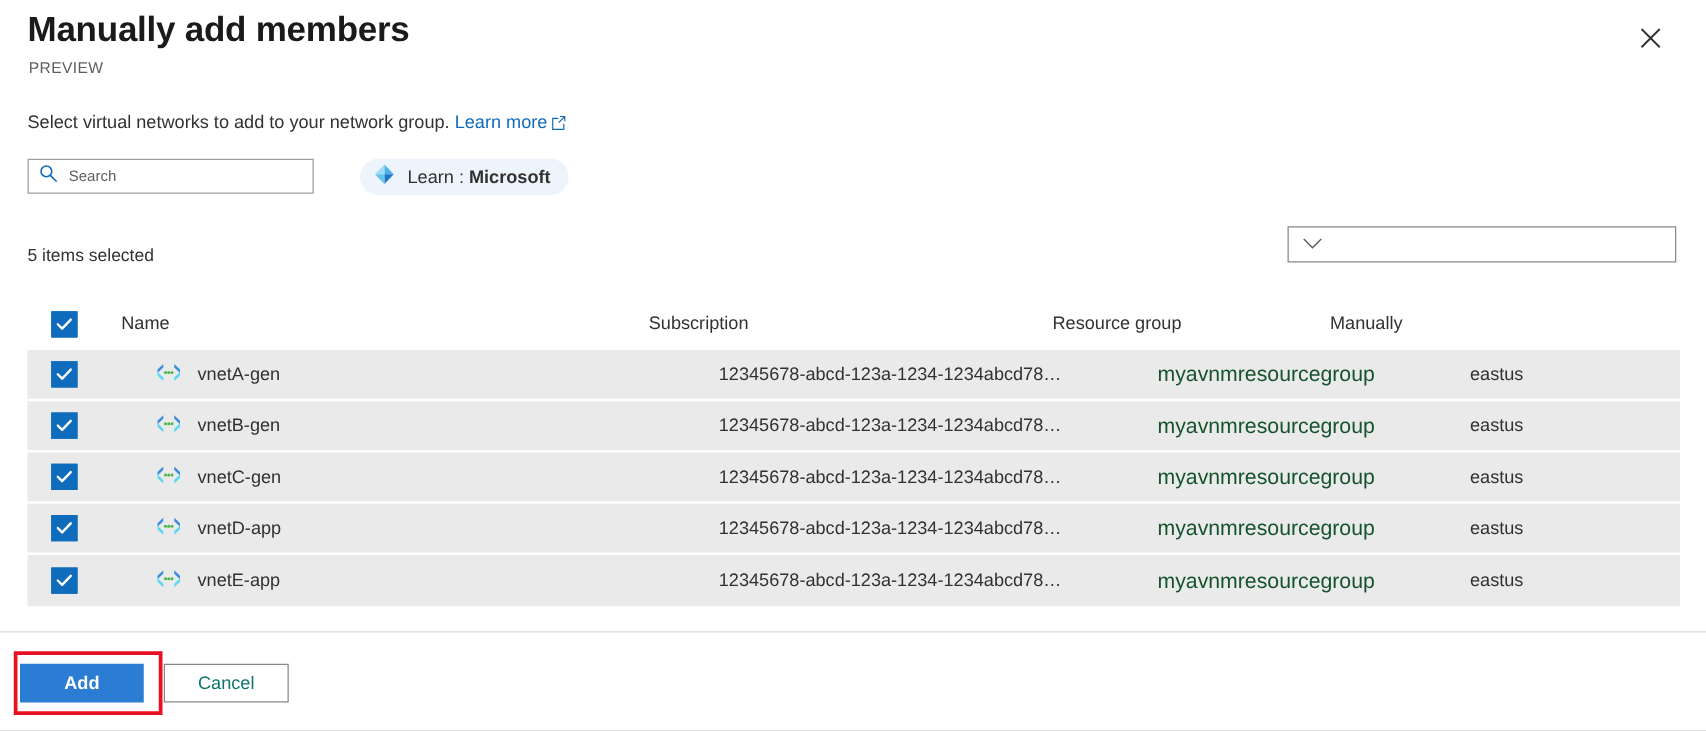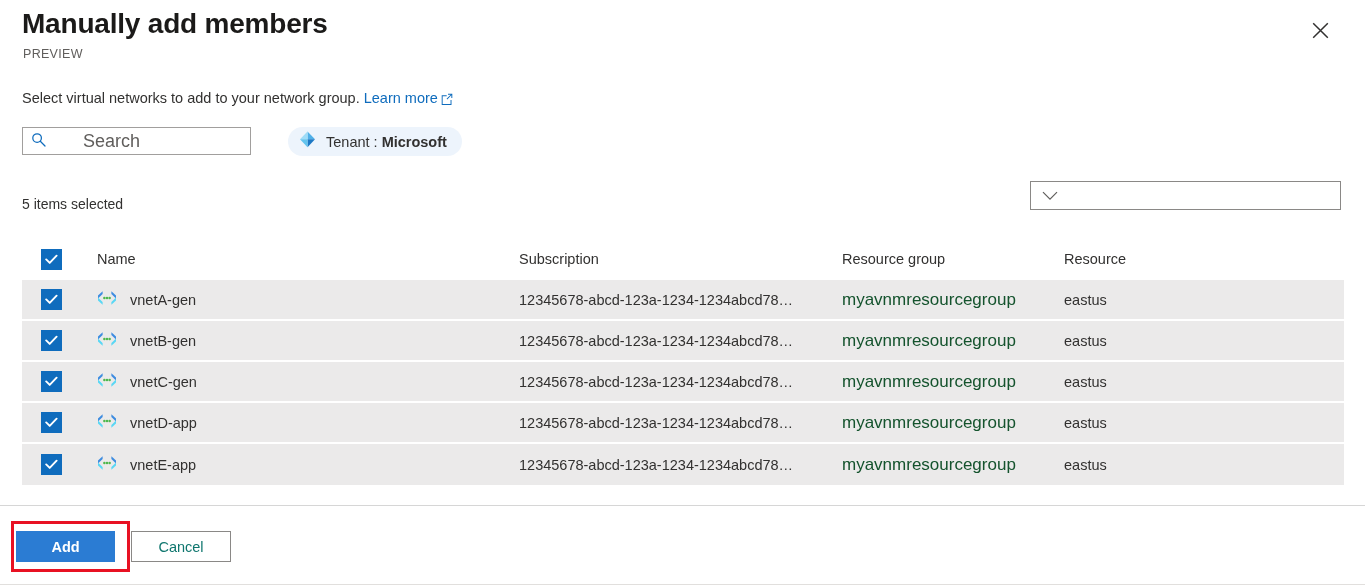--- a/index.html
+++ b/index.html
@@ -87,26 +87,25 @@
     background: #ffffff;
     display: flex;
     align-items: center;
     padding: 0 8px;
   }
   .search-icon { flex: 0 0 auto; margin-right: 9px; display:block; }
   .search-input {
     border: none;
     outline: none;
     font-family: "Liberation Sans", sans-serif;
-    font-size: 18px;
+    font-size: 12px;
     color: #323130;
     width: 100%;
     background: transparent;
     padding: 0;
-    margin-left: 28px;
   }
   .search-input::placeholder { color: #605e5c; opacity: 1; }
 
   .tenant-pill {
     position: absolute;
     left: 288px;
     top: 127px;
     height: 29px;
     border-radius: 15px;
     background: #edf4fc;
@@ -160,20 +159,21 @@
     align-items: center;
     height: 42px;
     padding-left: 0;
   }
   .tbody { background: #ebeaea; }
   .trow {
     display: flex;
     align-items: center;
     height: 41px;
     border-bottom: 2px solid #ffffff;
+    gap: 28px;
   }
   .trow:last-child { border-bottom: none; }
 
   .c-check { flex: 0 0 75px; display: flex; align-items: center; padding-left: 19px; }
   .c-name  { flex: 0 0 422px; display: flex; align-items: center; font-size: 14.5px; color: #323130; }
   .c-sub   { flex: 0 0 323px; font-size: 14.5px; color: #323130; white-space: nowrap; }
   .c-rg    { flex: 0 0 222px; font-size: 17px; color: #14532d; white-space: nowrap; }
   .c-loc   { flex: 1 1 auto;  font-size: 14.5px; color: #323130; white-space: nowrap; }
 
   .th-name { font-size: 14.5px; color: #323130; }
@@ -282,21 +282,21 @@
 
 <div class="tenant-pill">
   <span class="tenant-icon">
     <svg width="19" height="19" viewBox="0 0 19 19">
       <path d="M9.5 1.6 L17.0 9.3 L9.5 9.3 Z" fill="#50b0e8"></path>
       <path d="M9.5 1.6 L2.0 9.3 L9.5 9.3 Z" fill="#9fdcf7"></path>
       <path d="M9.5 17.2 L17.0 9.3 L9.5 9.3 Z" fill="#1d78c4"></path>
       <path d="M9.5 17.2 L2.0 9.3 L9.5 9.3 Z" fill="#63c4ee"></path>
     </svg>
   </span>
-  <span class="tenant-label"><span>Tenant : </span><b>Microsoft</b></span>
+  <span class="tenant-label"><span>Learn : </span><b>Microsoft</b></span>
 </div>
 
 <div class="sel-count">5 items selected</div>
 
 <div class="grouping">
   <span class="chev">
     <svg width="16" height="10" viewBox="0 0 16 10">
       <path d="M1 1.2 L8 8.2 L15 1.2" stroke="#605e5c" stroke-width="1.2" fill="none"></path>
     </svg>
   </span>
@@ -308,21 +308,21 @@
     <div class="c-check">
       <span class="cbx">
         <svg width="13" height="11" viewBox="0 0 13 11">
           <path d="M1.2 5.4 L4.7 8.9 L11.6 1.7" stroke="#ffffff" stroke-width="1.9" fill="none" stroke-linecap="round" stroke-linejoin="round"></path>
         </svg>
       </span>
     </div>
     <div class="c-name th-name">Name</div>
     <div class="c-sub th-name">Subscription</div>
     <div class="c-rg th-name">Resource group</div>
-    <div class="c-loc th-name">Resource</div>
+    <div class="c-loc th-name">Manually</div>
   </div>
 
   <div class="tbody" id="tbody">
       <div class="trow">
         <div class="c-check">
           <span class="cbx">
             <svg width="13" height="11" viewBox="0 0 13 11">
               <path d="M1.2 5.4 L4.7 8.9 L11.6 1.7" stroke="#ffffff" stroke-width="1.9" fill="none" stroke-linecap="round" stroke-linejoin="round"></path>
             </svg>
           </span>

